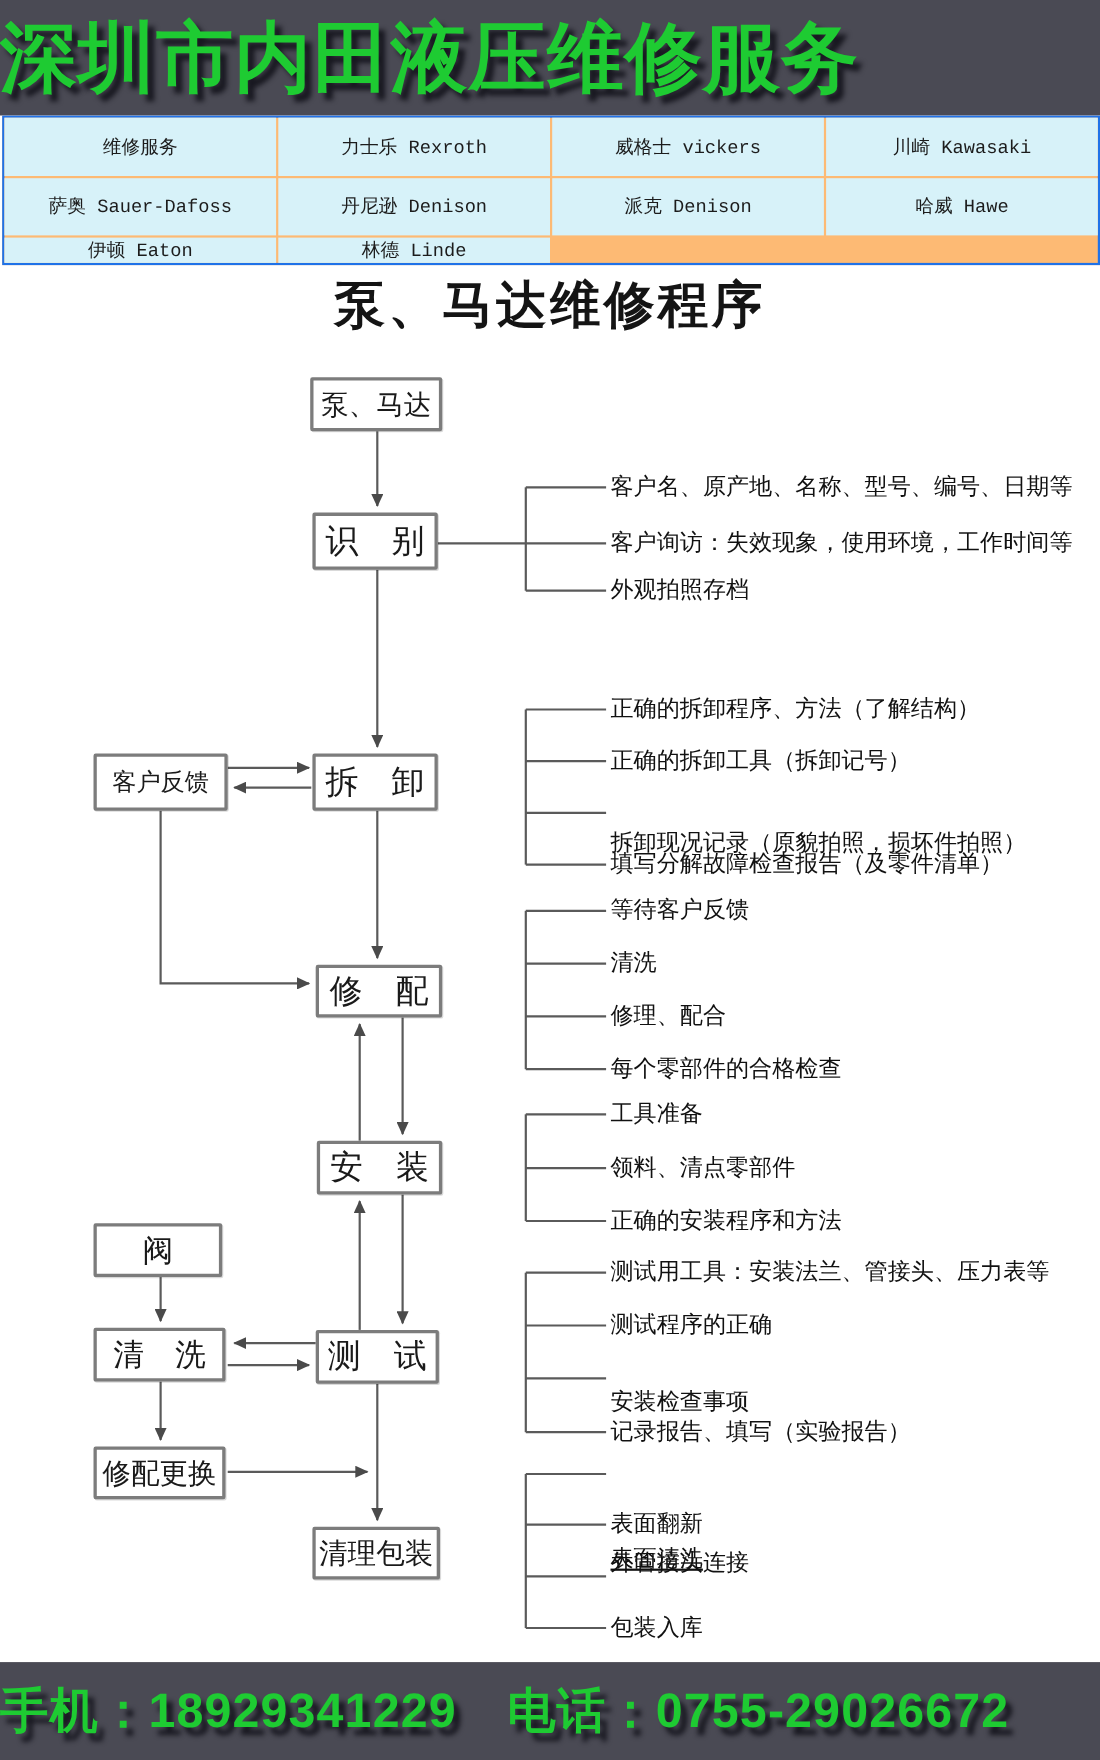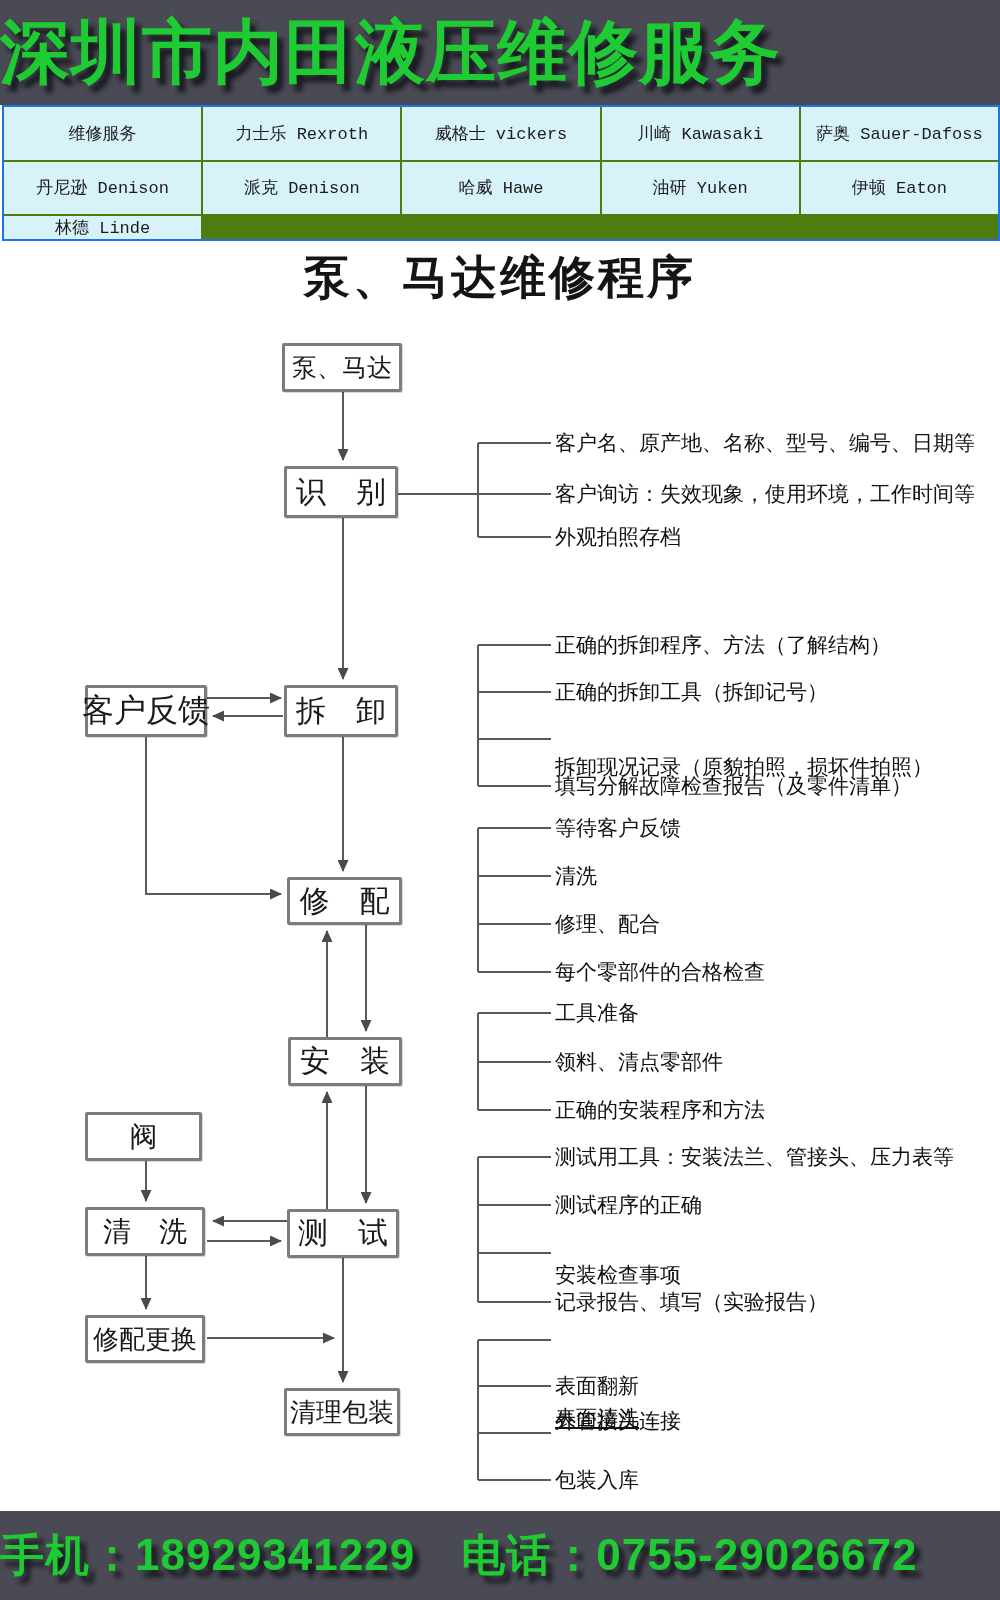--- a/index.html
+++ b/index.html
@@ -11,22 +11,22 @@
         align-items:center;justify-content:flex-start;}
   #header-band{top:0;height:105px;}
   #footer-band{top:1511px;height:89px;gap:46px;}
   .green-big{color:#1ecb32;font-weight:bold;white-space:nowrap;
              text-shadow:6px 7px 5px rgba(10,10,18,0.78);}
   #header-title{font-size:70px;letter-spacing:1px;}
   .footer-txt{font-size:44px;letter-spacing:1px;}
 
   
   #brands{position:absolute;left:2px;top:105px;width:994px;height:132px;
-          display:grid;grid-template-columns:repeat(5,1fr);grid-template-rows:1fr 1fr;
-          border:2px solid #1f72e8;background:#4d7c0f;grid-gap:2px;}
+          display:grid;grid-template-columns:repeat(4,1fr);grid-template-rows:1fr 1fr;
+          border:2px solid #1f72e8;background:#fdba74;grid-gap:2px;}
   .brand-cell{background:#d7f2f9;display:flex;align-items:center;justify-content:center;
               font-family:"Liberation Mono","DejaVu Sans Mono",monospace;
               font-size:17px;color:#1c1c1c;white-space:nowrap;}
 
   
   #diagram-title{position:absolute;left:0;top:247px;width:1000px;text-align:center;
                  font-size:46px;font-weight:bold;color:#141414;letter-spacing:3px;}
   #connector-layer{position:absolute;left:0;top:0;width:1000px;height:1600px;pointer-events:none;}
   .node{position:absolute;background:#ffffff;border:3px solid #7c7c7c;border-radius:2px;
         box-sizing:border-box;display:flex;align-items:center;justify-content:center;
@@ -45,21 +45,20 @@
 
   <div id="brands">
     <div class="brand-cell">维修服务</div>
     <div class="brand-cell">力士乐 Rexroth</div>
     <div class="brand-cell">威格士 vickers</div>
     <div class="brand-cell">川崎 Kawasaki</div>
     <div class="brand-cell">萨奥 Sauer-Dafoss</div>
     <div class="brand-cell">丹尼逊 Denison</div>
     <div class="brand-cell">派克 Denison</div>
     <div class="brand-cell">哈威 Hawe</div>
-    <div class="brand-cell">油研 Yuken</div>
     <div class="brand-cell">伊顿 Eaton</div>
     <div class="brand-cell">林德 Linde</div>
   </div>
 
   <div id="diagram-title">泵、马达维修程序</div>
 
   <svg id="connector-layer" viewBox="0 0 1000 1600" xmlns="http://www.w3.org/2000/svg">
     <defs>
       <marker id="arw" markerWidth="13" markerHeight="11" refX="11" refY="5.5" orient="auto" markerUnits="userSpaceOnUse">
         <path d="M0,0 L12,5.5 L0,11 z" fill="#4a4a4a"></path>
@@ -125,21 +124,21 @@
       <path d="M478,1340 V1480"></path>
       <path d="M478,1340 H551"></path>
         <path d="M478,1386 H551"></path>
         <path d="M478,1433 H551"></path>
         <path d="M478,1480 H551"></path>
     </g>
   </svg>
 
   <div class="node" style="left:282px;top:343px;width:120px;height:49px;font-size:25px;">泵、马达</div>
   <div class="node" style="left:284px;top:466px;width:114px;height:52px;font-size:30px;">识　别</div>
-  <div class="node" style="left:85px;top:685px;width:122px;height:52px;font-size:32px;">客户反馈</div>
+  <div class="node" style="left:85px;top:685px;width:122px;height:52px;font-size:22px;">客户反馈</div>
   <div class="node" style="left:284px;top:685px;width:114px;height:52px;font-size:30px;">拆　卸</div>
   <div class="node" style="left:287px;top:877px;width:115px;height:48px;font-size:30px;">修　配</div>
   <div class="node" style="left:288px;top:1037px;width:114px;height:49px;font-size:30px;">安　装</div>
   <div class="node" style="left:85px;top:1112px;width:117px;height:49px;font-size:28px;">阀</div>
   <div class="node" style="left:85px;top:1207px;width:120px;height:49px;font-size:28px;">清　洗</div>
   <div class="node" style="left:287px;top:1209px;width:112px;height:49px;font-size:30px;">测　试</div>
   <div class="node" style="left:85px;top:1315px;width:120px;height:48px;font-size:26px;text-align:right;">修配更换</div>
   <div class="node" style="left:284px;top:1388px;width:116px;height:48px;font-size:26px;">清理包装</div>
 
   <div class="ann" style="top:428px;">客户名、原产地、名称、型号、编号、日期等</div>

